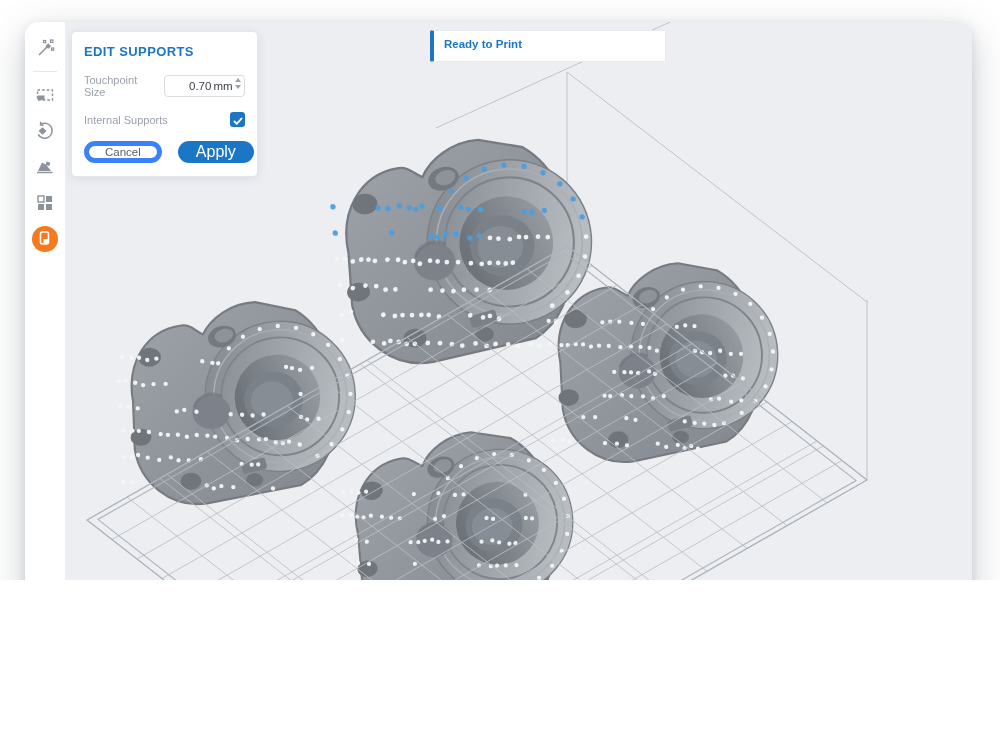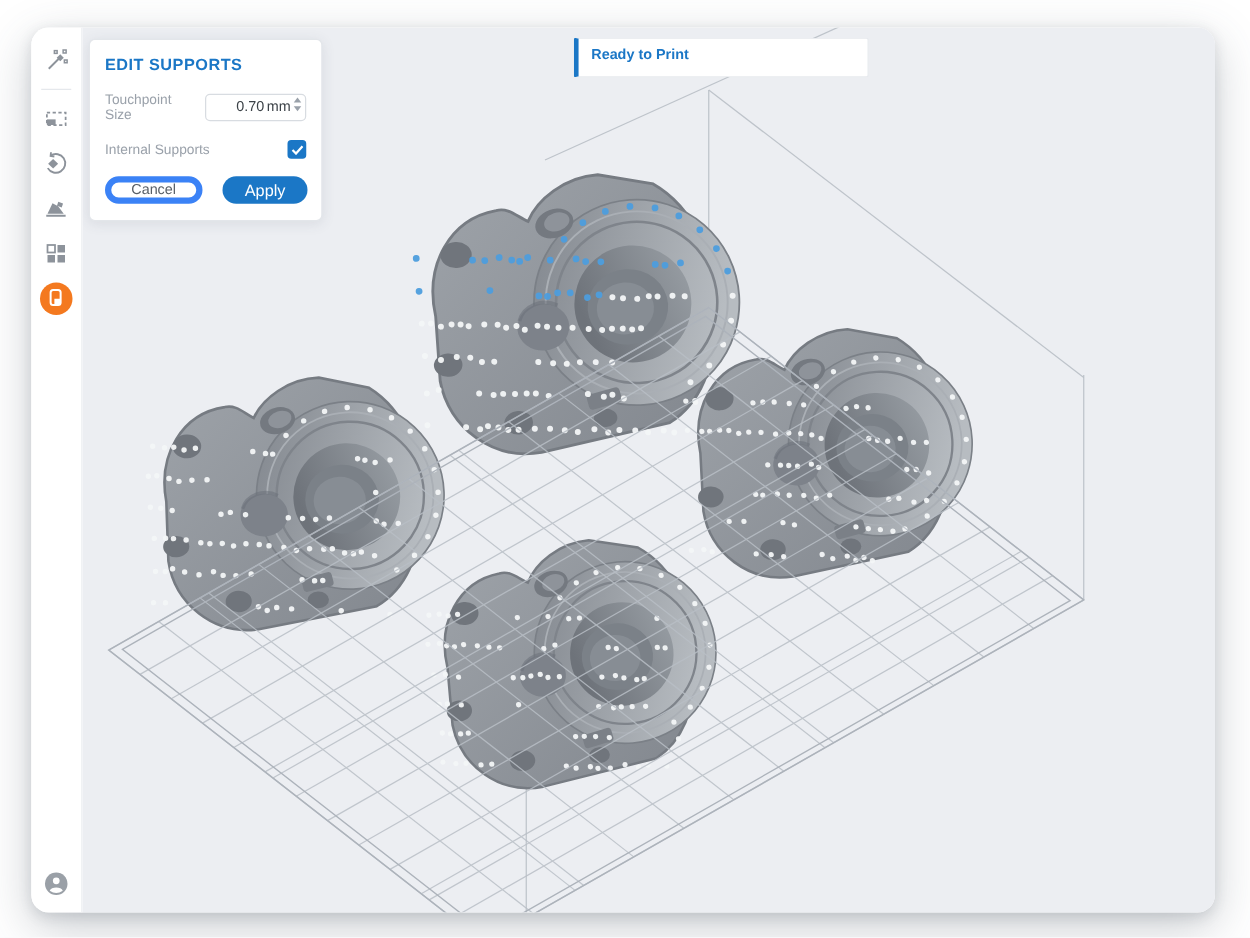--- a/index.html
+++ b/index.html
@@ -1,16 +1,16 @@
 <!DOCTYPE html>
 <html style="--accent: #1b77c6; --orange: #f4791f;"><head>
 <meta charset="utf-8">
 <style>
   html,body{margin:0;padding:0;background:#ffffff;font-family:"Liberation Sans",sans-serif;}
-  .page{position:relative;width:1000px;height:750px;background:#ffffff;overflow:hidden;}
+  .page{position:relative;width:1000px;height:580px;background:#ffffff;overflow:hidden;}
   .app-window{position:absolute;left:25px;top:22px;width:947px;height:708px;border-radius:14px;
     background:#ffffff;box-shadow:0 12px 38px rgba(70,80,95,.28),0 3px 10px rgba(70,80,95,.16);
     overflow:hidden;display:flex;}
   
   .sidebar{width:40px;background:#ffffff;border-right:1px solid #eceef1;display:flex;flex-direction:column;
     align-items:center;padding-top:8px;position:relative;z-index:4;flex:0 0 40px;}
   .tool{width:28px;height:28px;margin:4px 0;border:none;background:transparent;display:flex;align-items:center;
     justify-content:center;cursor:pointer;padding:0;}
   .tool svg{display:block;}
   .tb-divider{width:24px;height:1px;background:#e5e8ec;margin:5px 0;}
@@ -31,23 +31,23 @@
     padding:0 15px 0 24px;position:relative;font-size:11.5px;color:#3c4248;min-width:40px;}
   .caret{width:1px;height:12px;background:#4a5056;margin:0 1px;}
   .spinner{position:absolute;right:3px;top:2px;display:flex;flex-direction:column;gap:3px;cursor:pointer;}
   .spin-up{width:0;height:0;border-left:3.5px solid transparent;border-right:3.5px solid transparent;border-bottom:4.5px solid #9aa1aa;}
   .spin-down{width:0;height:0;border-left:3.5px solid transparent;border-right:3.5px solid transparent;border-top:4.5px solid #9aa1aa;}
   .checkbox{width:15px;height:15px;background:var(--accent,#1b77c6);border-radius:3px;display:flex;align-items:center;
     justify-content:center;cursor:pointer;}
   .btn-cancel{height:22px;padding:0 16px;border-radius:11px;border:5px solid #3b82f6;background:#fff;color:#585f66;
     font-size:11.5px;cursor:pointer;font-family:inherit;}
   .btn-apply{height:22px;padding:0 18px;border-radius:11px;border:none;background:var(--accent,#1b77c6);color:#fff;
-    font-size:13px;cursor:pointer;font-family:inherit;}
+    font-size:16px;cursor:pointer;font-family:inherit;}
   
-  .banner{position:absolute;left:393px;top:8px;width:236px;background:#ffffff;border:1px solid #e7eaee;
+  .banner{position:absolute;left:364px;top:8px;width:236px;background:#ffffff;border:1px solid #e7eaee;
     border-left:4px solid var(--accent,#1b77c6);border-radius:2px;padding:7px 10px 8px;box-sizing:border-box;z-index:5;}
   .banner-title{font-size:11.5px;font-weight:bold;color:var(--accent,#1b77c6);margin-bottom:3px;}
   .banner-msg{font-size:11px;color:#a6adb5;line-height:1.4;}
 </style>
 </head>
 <body>
 
 <div class="page">
   <div class="app-window">
 

